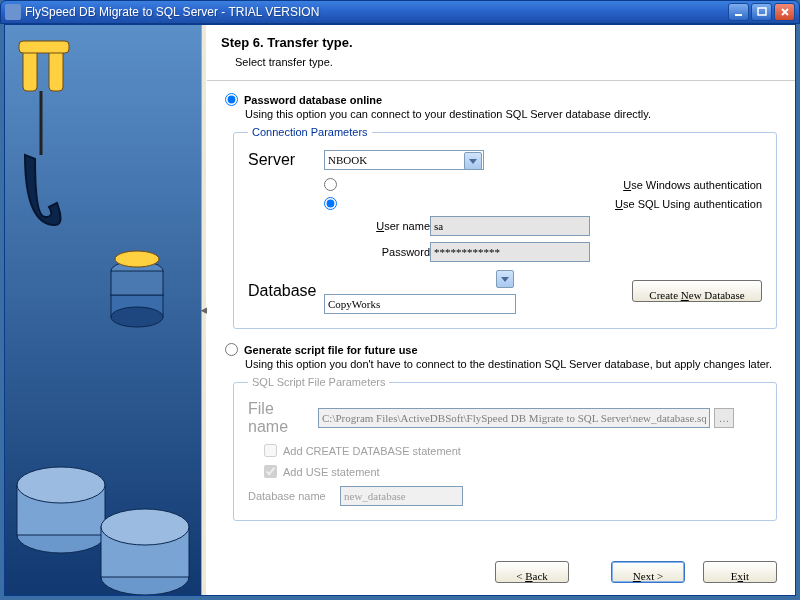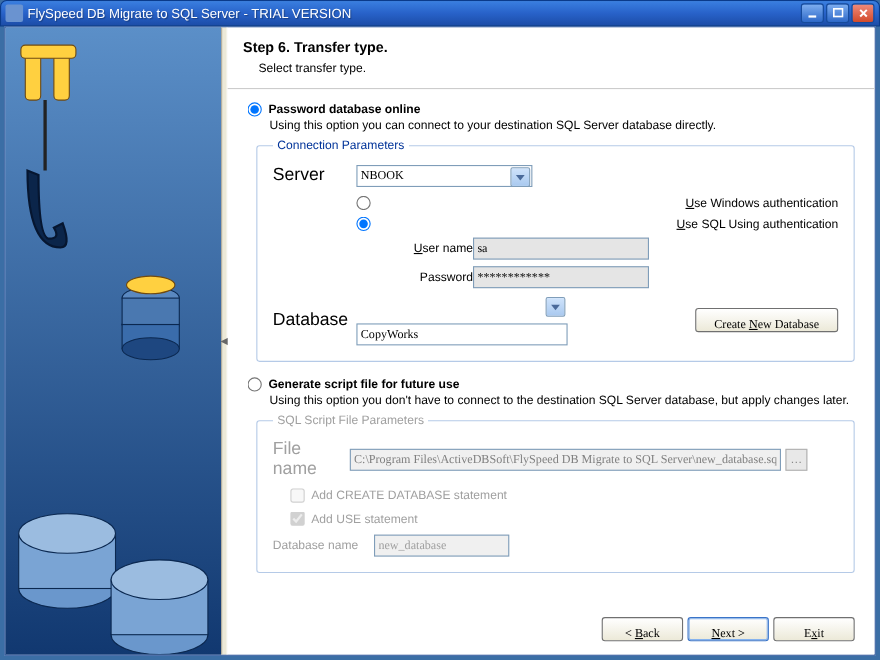--- a/index.html
+++ b/index.html
@@ -59,22 +59,22 @@
 .dbrow { display:flex; align-items:center; margin-top:6px; }
 .dbrow .combo-wrap select { width:192px;margin-top:26px; }
 .dbrow .spacer { flex:1; }
 
 .chk { display:flex; align-items:center; margin-left:16px; margin-bottom:8px; color:#a0a0a0; }
 .chk input { margin-right:6px; }
 .dbnrow { display:flex; align-items:center; }
 .dbnrow .lbl2 { width:92px; color:#a0a0a0; }
 .dbnrow input { width:123px; background:#f0f0f0; color:#a0a0a0; }
 
-.navbar { position:absolute; right:18px; bottom:12px; display:flex; gap:4px; }
-.navbar .btn.default { border:1px solid #3a74c8; box-shadow: inset 0 0 0 1px #86b3ee; }
+.navbar { position:absolute; right:18px; bottom:12px; display:flex; gap:18px; }
+.navbar .btn.default { border:1px solid #3a74c8; box-shadow: inset 0 0 0 1px #86b3ee; margin-left: 24px; }
 </style>
 </head>
 <body>
 
 <div class="titlebar">
   <div class="icon"></div>
   <div class="title">FlySpeed DB Migrate to SQL Server - TRIAL VERSION</div>
   <div class="winbtn minbtn">
       <svg width="10" height="10">
         <rect x="1" y="7" width="7" height="2" fill="#fff"></rect>

